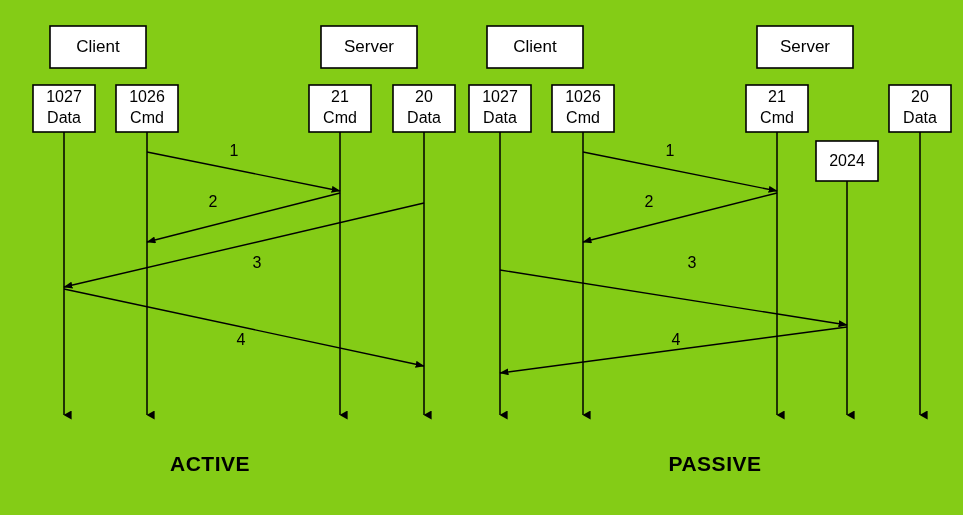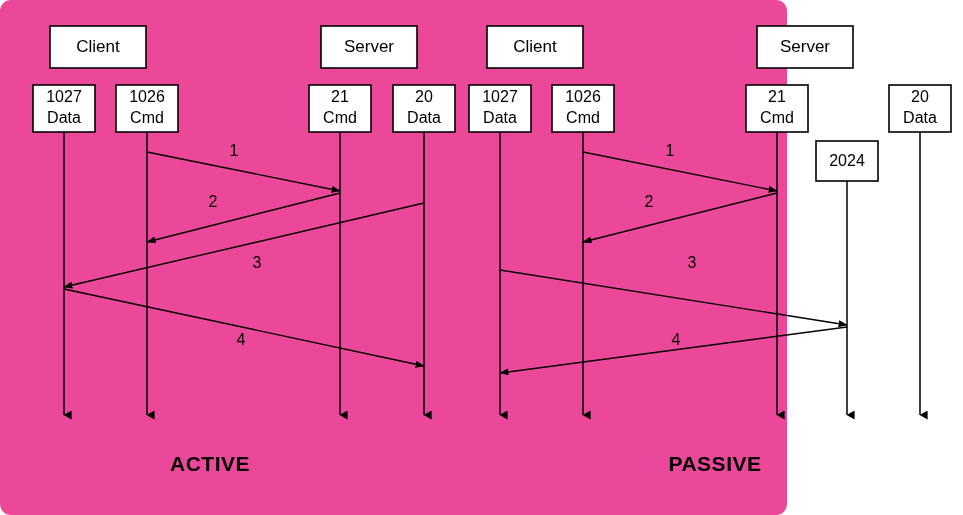--- a/index.html
+++ b/index.html
@@ -8,24 +8,23 @@
     background: #ffffff;
   }
   body {
     width: 963px;
     height: 515px;
     font-family: "Liberation Sans", sans-serif;
     overflow: hidden;
   }
   #diagram-root {
     position: relative;
-    width: 787px;
+    width: 963px;
     height: 515px;
-    background: #ec4899;
-    border-radius: 11px;
+    background: #84cc16;
   }
   svg.diagram-canvas {
     position: absolute;
     top: 0;
     left: 0;
     width: 963px;
     height: 515px;
   }
   .node-box rect {
     fill: #ffffff;

